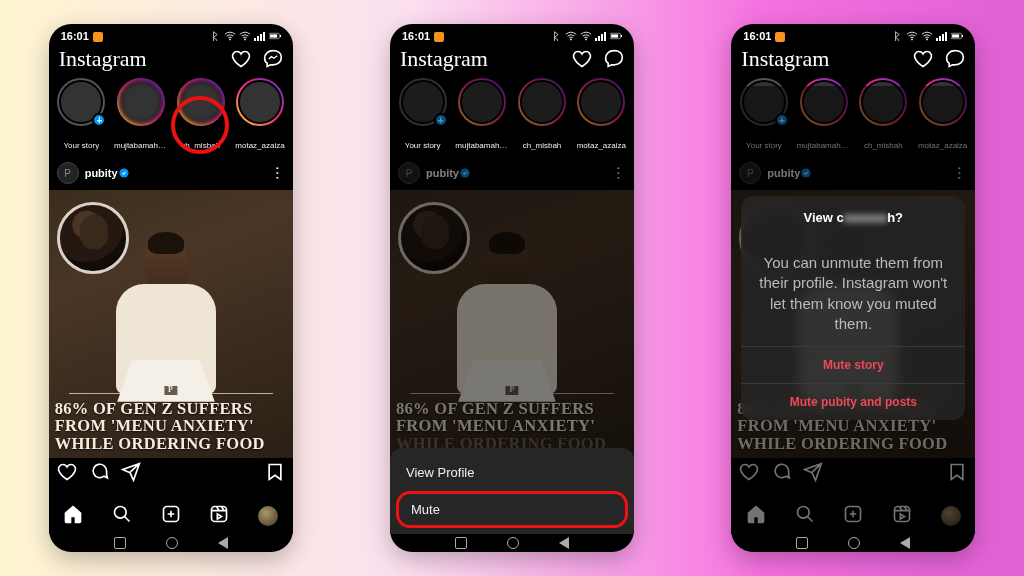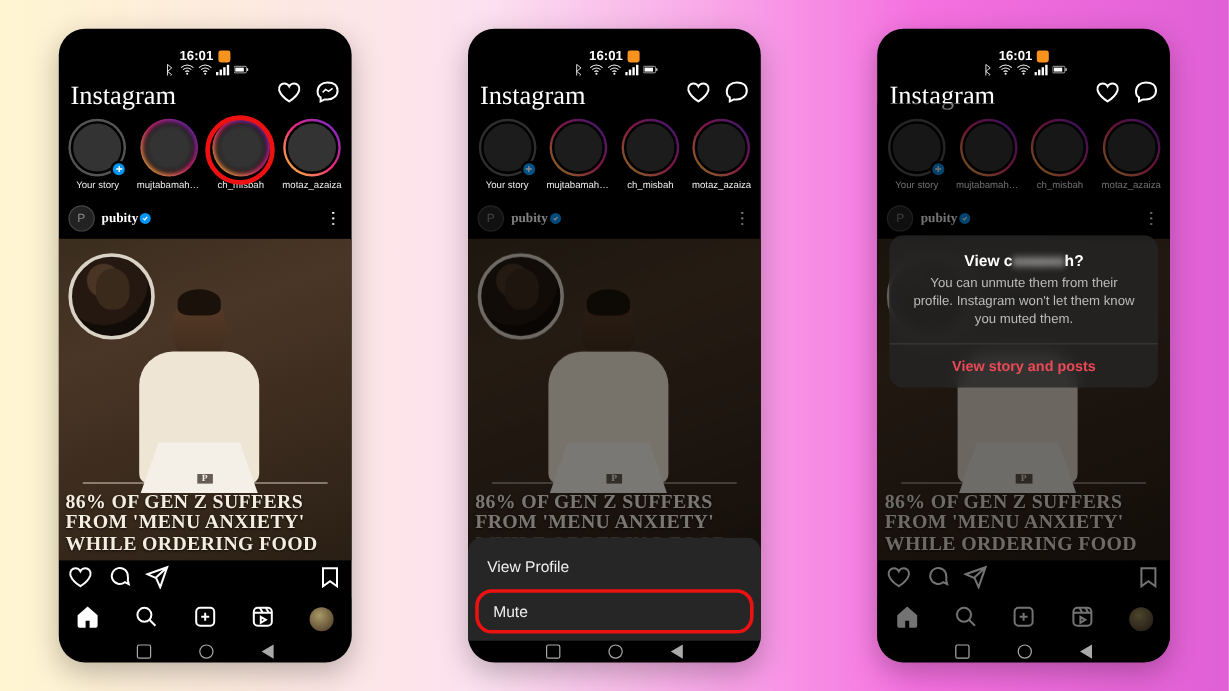--- a/index.html
+++ b/index.html
@@ -10,46 +10,46 @@
     font-family: -apple-system, "Helvetica Neue", Arial, sans-serif;
     overflow: hidden;
   }
   .phone {
     width: 244px; height: 528px; background: #000; border-radius: 22px;
     position: relative; overflow: hidden; color: #fff;
     box-shadow: 0 8px 24px rgba(0,0,0,.25);
   }
   
   .status { display:flex; justify-content:space-between; align-items:center;
-    padding:17px 12px 2px; font-size:11px; font-weight:600;flex-direction:column; }
+    padding:6px 12px 2px; font-size:11px; font-weight:600; }
   .status-icons { display:flex; gap:3px; align-items:center; font-size:10px; letter-spacing:-1px;}
   .status-icons svg { width:12px; height:10px; fill:#fff; }
   .sq { width:10px;height:10px;background:#f7931e;border-radius:2px;display:inline-block;margin-left:4px;vertical-align:middle;}
   
-  .app-header { display:flex; justify-content:space-between; align-items:flex-start; padding:2px 10px 6px;gap:20px;}
+  .app-header { display:flex; justify-content:space-between; align-items:center; padding:2px 10px 6px;gap:20px;}
   .logo { font-family: "Brush Script MT", cursive; font-size:22px; font-weight:500; letter-spacing:0px;}
   .hicons { display:flex; gap:12px; }
   .hicons svg { width:20px; height:20px; stroke:#fff; fill:none; stroke-width:2; }
   
   .stories { display:flex; gap:6px; padding:0 6px 6px; }
   .story { width:54px; text-align:center; }
   .ring { width:48px; height:48px; border-radius:50%; padding:2px; margin:0 auto;
     background: linear-gradient(45deg,#f9ce34,#ee2a7b,#6228d7); position:relative;}
   .ring.gray { background:#555; }
   .ring .inner { width:100%; height:100%; border-radius:50%; background:#333 center/cover; border:2px solid #000; position:relative;}
   .plus { position:absolute; bottom:-1px; right:-1px; width:14px;height:14px;border-radius:50%;
     background:#0095f6;border:2px solid #000; color:#fff;font-size:10px;line-height:12px;text-align:center;font-weight:700;}
-  .story .lbl { font-size:8px; color:#eee; margin-top:3px; white-space:nowrap; overflow:hidden; text-overflow:ellipsis;}
+  .story .lbl { font-size:8px; color:#eee; margin-top:15px; white-space:nowrap; overflow:hidden; text-overflow:ellipsis;}
   .circle-anno { position:absolute; width:58px; height:58px; border:4px solid #e11; border-radius:50%;
     top:72px; left:122px; z-index:50; pointer-events:none; }
   
   .post-head { display:flex; align-items:center; gap:6px; padding:6px 8px; }
   .pavatar { width:22px;height:22px;border-radius:50%;background:#222;border:1px solid #444;
     display:flex;align-items:center;justify-content:center;font-size:10px;color:#888;}
-  .pname { font-size:11px; font-weight:600; display:flex; align-items:center; gap:1px;font-family:Liberation Serif, serif;}
+  .pname { font-size:11px; font-weight:600; display:flex; align-items:center; gap:1px;}
   .verify { width:10px;height:10px;fill:#0095f6;}
   .post-head .dots { margin-left:auto; font-size:14px; color:#fff; transform:rotate(90deg);}
   .post-img { width:100%; height:268px; position:relative;
     background: linear-gradient(160deg,#3a2d1e 0%,#4a3626 30%,#2a1f15 100%); overflow:hidden;}
   .person { position:absolute; left:48%; top:18%; transform:translateX(-50%);
     width:120px; height:170px; }
   .head { width:44px;height:52px;border-radius:45% 45% 40% 40%;
     background:linear-gradient(#5a3d28,#3f2b1c); margin:0 auto; position:relative;}
   .head::after{content:"";position:absolute;top:-6px;left:4px;right:4px;height:22px;
     background:#1a120a;border-radius:50% 50% 30% 30%;}
@@ -89,21 +89,21 @@
   
   .sheet { position:absolute; bottom:18px; left:0; right:0; background:#262626;
     border-radius:12px 12px 0 0; padding:6px 2px 2px; z-index:20; }
   .sheet .itm { padding:11px 14px; font-size:13px; color:#eee; }
   .sheet .hl { border:3px solid #e11; border-radius:14px; margin:0 4px 4px; padding:8px 12px;}
   
   .scrim { position:absolute; top:62px; left:0; right:0; bottom:18px; background:rgba(0,0,0,.55); z-index:20;}
   .dialog { position:absolute; top:172px; left:10px; right:10px; background:#262626cc;
     backdrop-filter:blur(6px); border-radius:12px; z-index:21; text-align:center; overflow:hidden;}
   .dialog .dt { padding:14px 12px 4px; font-weight:700; font-size:13px;}
-  .dialog .dm { padding:0 16px 12px; font-size:11px; color:#bbb; line-height:1.35;}
+  .dialog .dm { padding:0 16px 12px; font-size:15px; color:#bbb; line-height:1.35;margin-top:24px;}
   .dialog .db { border-top:1px solid #3a3a3a; padding:11px; font-size:12px; }
   .dialog .red { color:#ed4956; font-weight:600;}
   
   .av1{background:linear-gradient(#7a5,#463)center/cover;}
   .av2{background:radial-gradient(circle at 50% 40%,#ddd 0 40%,#999 42% 100%);}
   .av3{background:radial-gradient(circle at 50% 40%,#caa 0 40%,#755 42% 100%);}
   .av4{background:linear-gradient(#c8a06a,#7a5a38);}
   .blur .inner{filter:blur(2px);}
   .dimstories .ring{filter:brightness(.55);}
   .dark .post-img, .dark .post-head, .dark .actions { filter:brightness(.5);}
@@ -470,20 +470,21 @@
     <span><svg viewBox="0 0 24 24">
           <rect x="3" y="3" width="18" height="18" rx="4"></rect>
           <path d="M3 8h18M9 3l3 5M15 3l3 5M10 12l5 3-5 3v-6z"></path>
         </svg></span>
     <span class="me"></span>
   </div>
   <div class="scrim"></div>
   <div class="dialog">
     <div class="dt"><span>View c</span><span style="filter:blur(3px);">xxxxxx</span><span>h?</span></div>
     <div class="dm">You can unmute them from their profile. Instagram won't let them know you muted them.</div>
-    <div class="db red">View story and posts</div>
+    <div class="db red">Mute story</div>
+    <div class="db red">Mute pubity and posts</div>
   </div>
   <div class="sysnav">
       <span class="s1"></span>
       <span class="s2"></span>
       <span class="s3"></span>
     </div>
 </div>
 
 </body></html>

